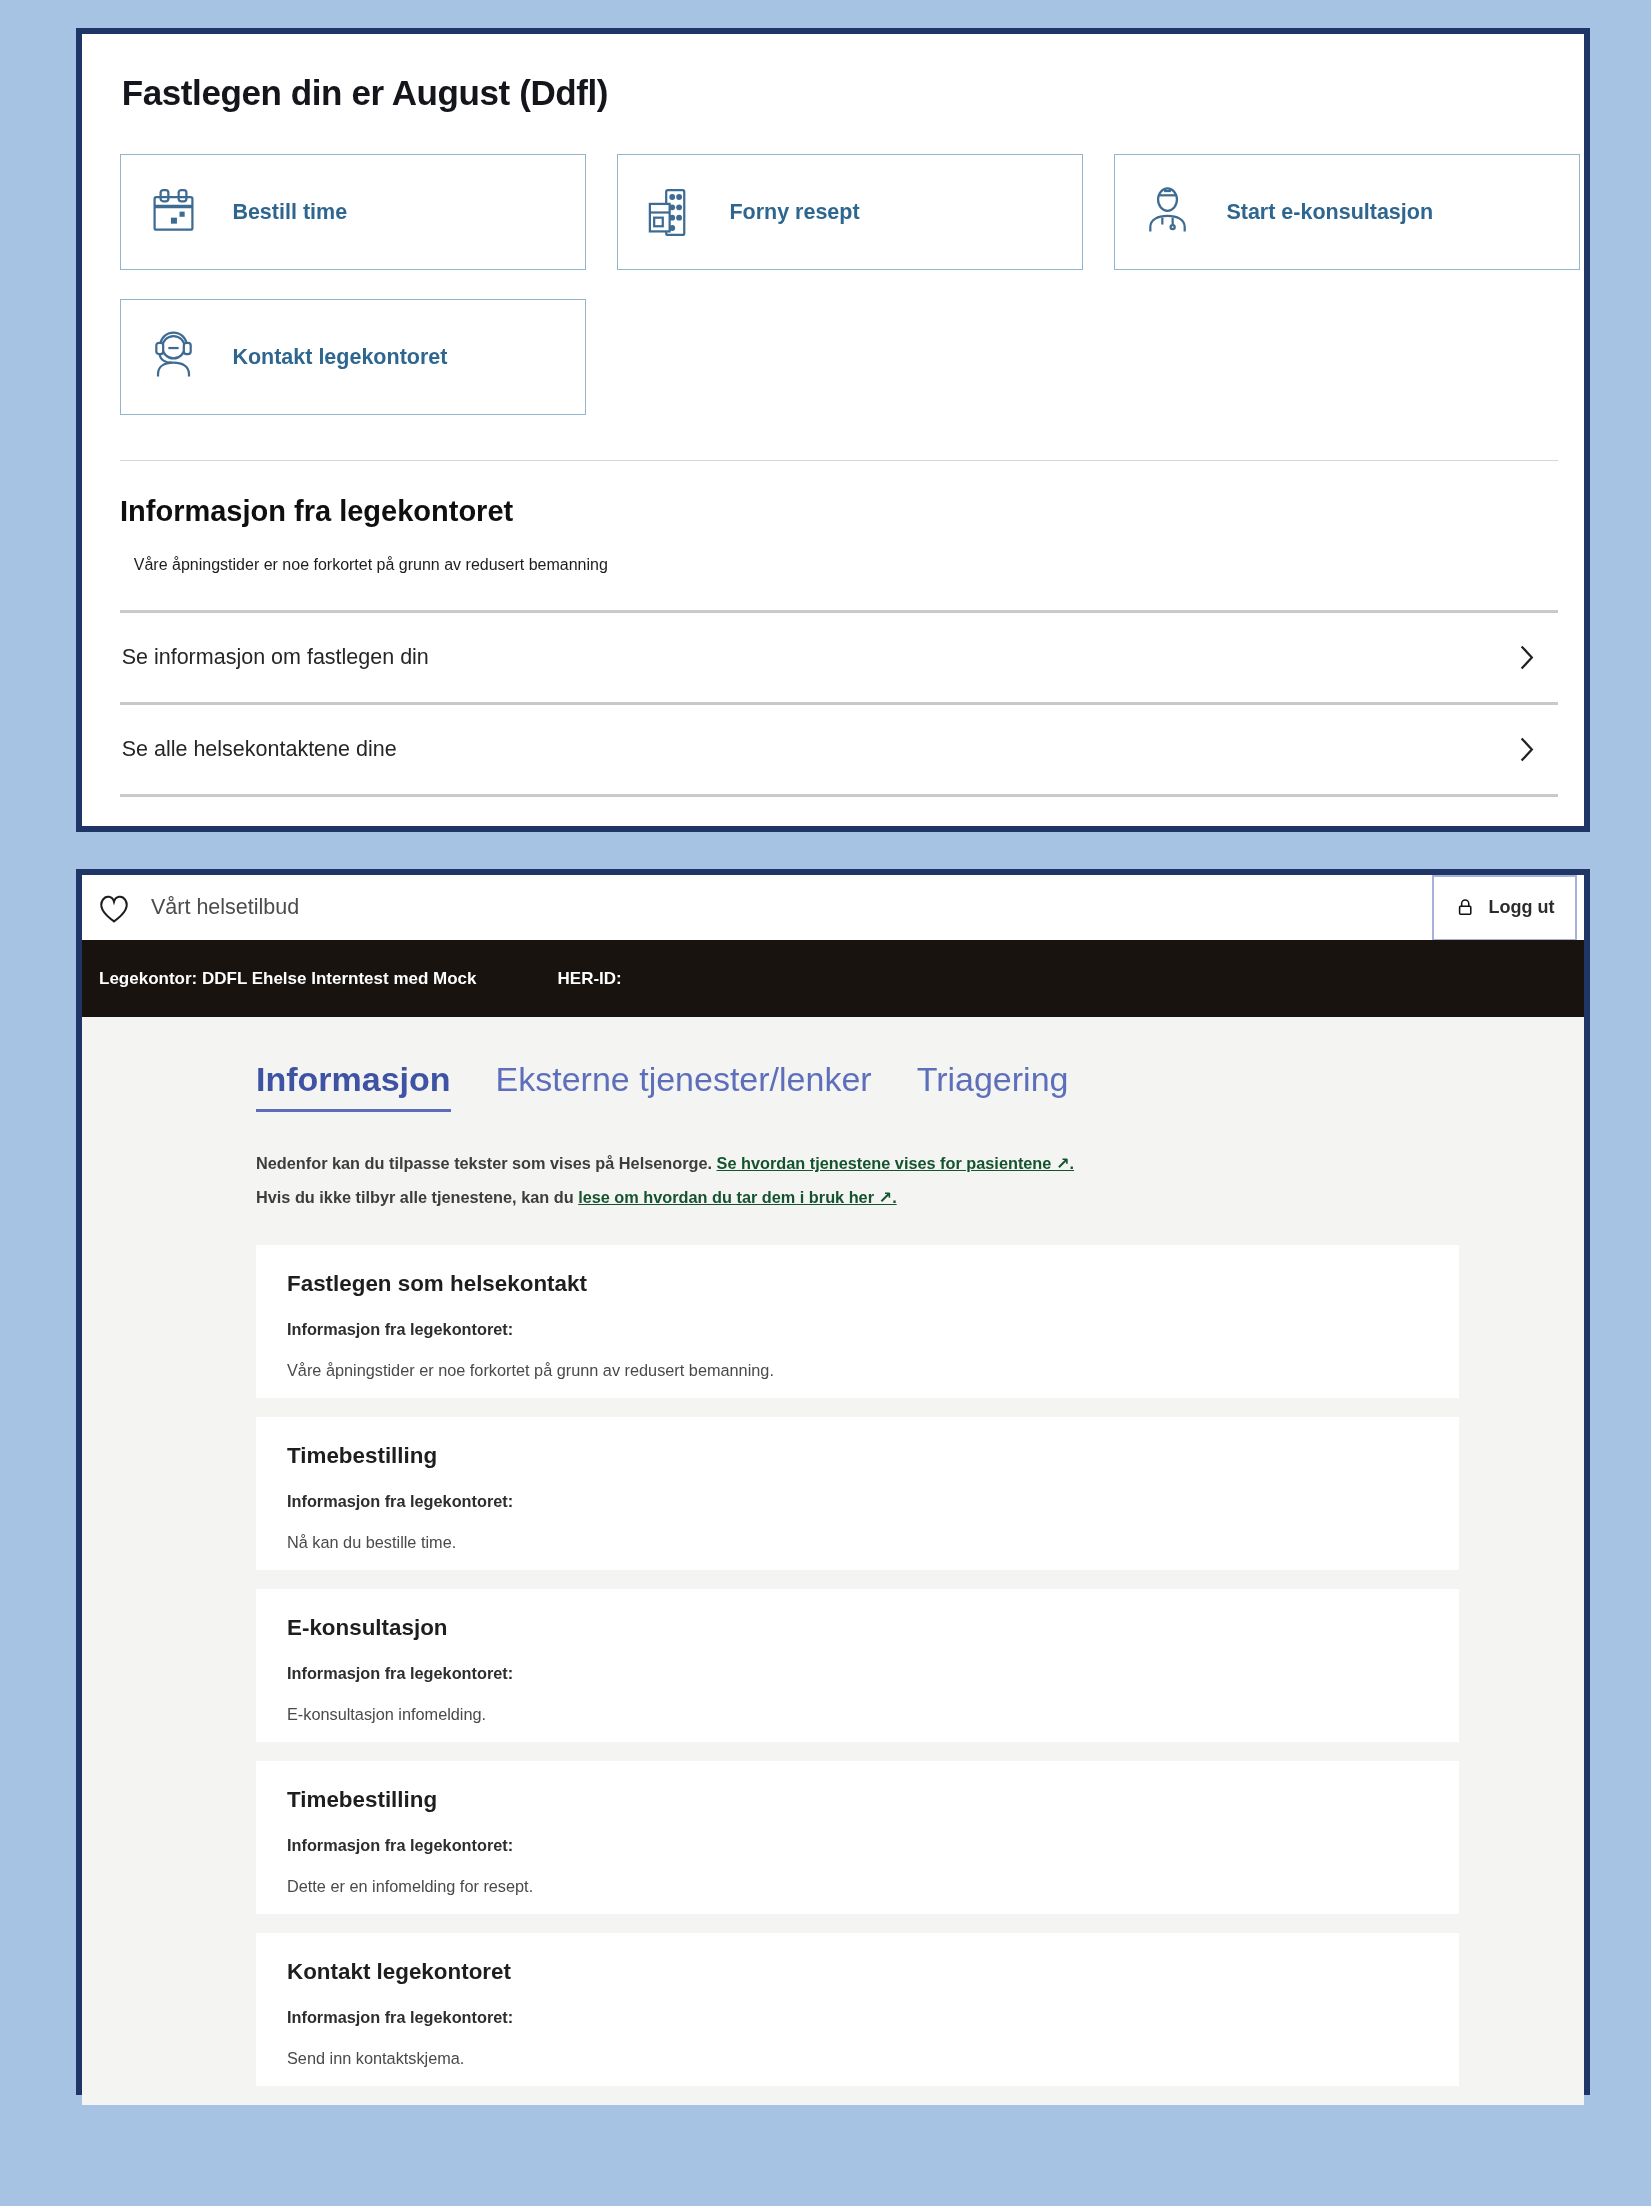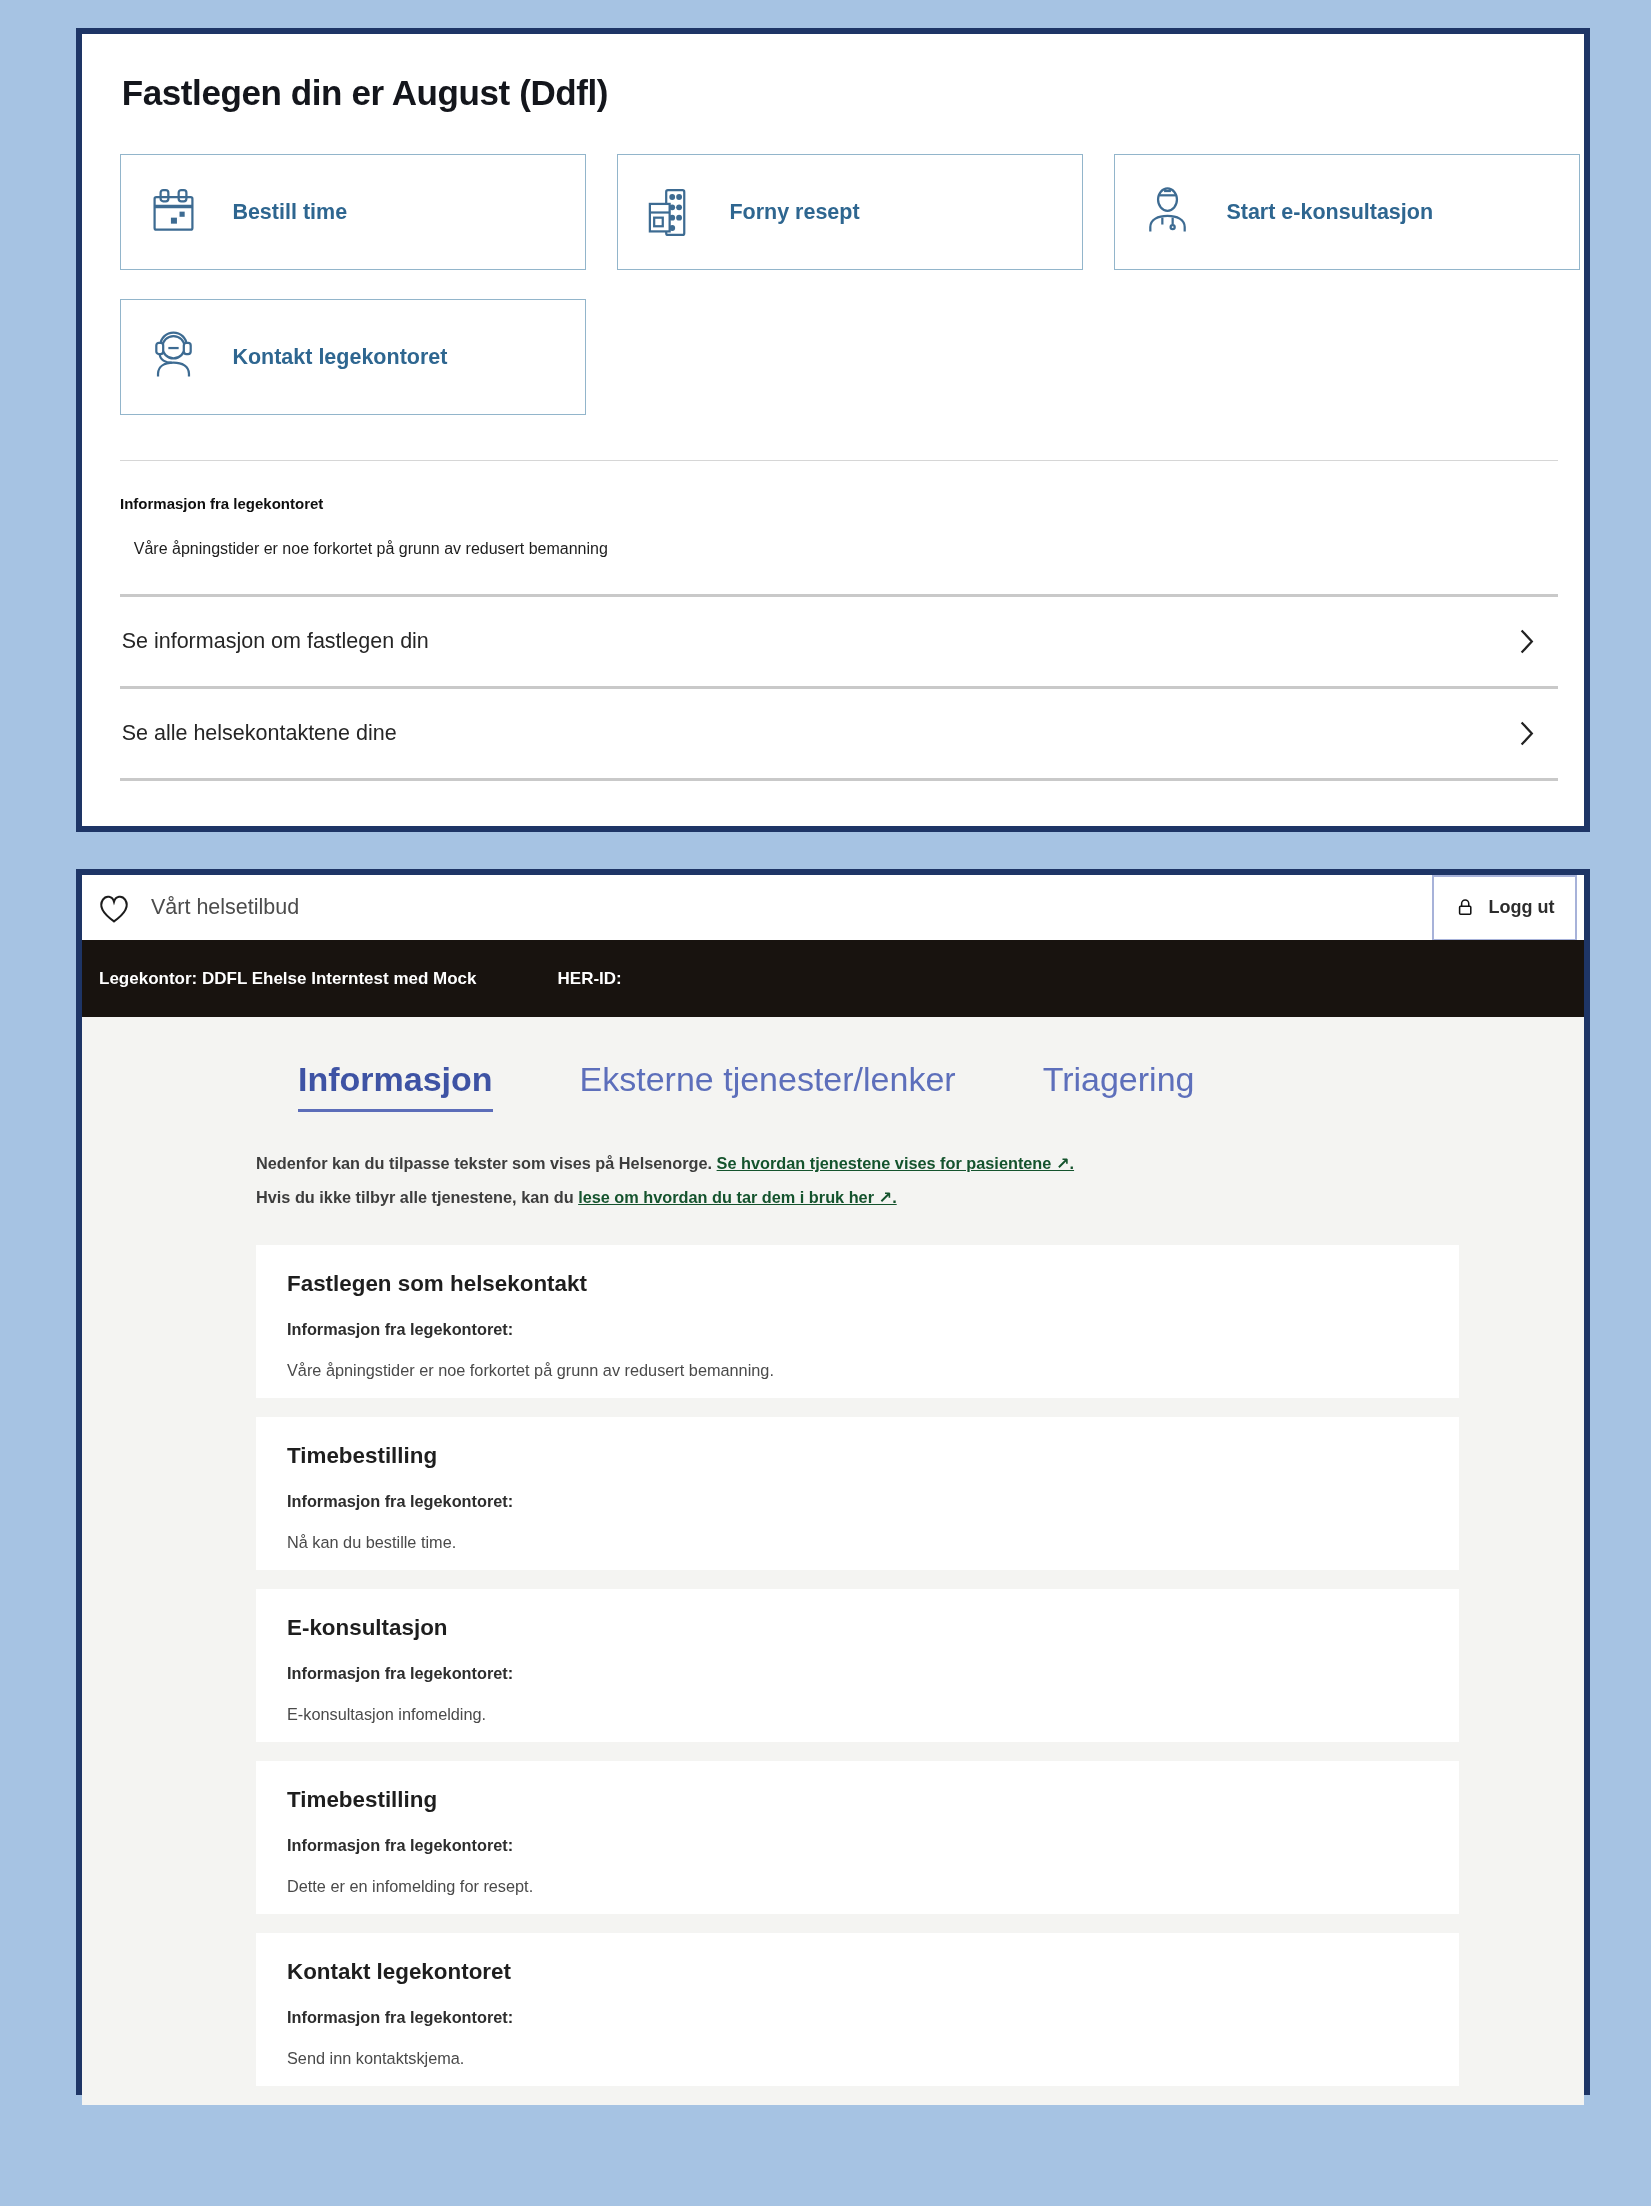--- a/index.html
+++ b/index.html
@@ -17,21 +17,21 @@
   .panel1{margin-top:28px;height:804px;padding:34px 26px 0 38px;}
   .p1-title{font-size:35px;font-weight:bold;color:#14161c;margin:5.2px 0 0 1.7px;letter-spacing:-0.4px;}
   .actions{margin-top:41px;display:grid;grid-template-columns:repeat(3,466px);gap:29px 31px;}
   .action-btn{
     height:116px;background:#fff;border:1.7px solid #92b5cb;
     display:flex;align-items:center;padding-left:22.4px;cursor:pointer;box-sizing:border-box;
   }
   .action-icon{width:60px;height:67px;flex:0 0 60px;display:flex;align-items:center;justify-content:center;}
   .action-label{margin-left:29px;font-size:21.5px;font-weight:bold;color:#2e6690;}
   .hr-thin{border:none;border-top:1.7px solid #d6d6d6;margin:45px 0 0 0;}
-  .p1-info-heading{margin-top:34px;font-size:15px;font-weight:bold;color:#0f0f0f;}
+  .p1-info-heading{margin-top:34px;font-size:29px;font-weight:bold;color:#0f0f0f;}
   .p1-info-message{margin-top:27.5px;padding-left:13.8px;font-size:16px;color:#1d1d1d;}
   .hr-thick{border:none;border-top:3.4px solid #c9c9c9;margin:0;}
   .hr-thick.first{margin-top:36px;}
   .link-row{
     height:89px;display:flex;align-items:center;justify-content:space-between;
     padding:0 22.4px 0 1.7px;cursor:pointer;background:#fff;
   }
   .link-row-label{font-size:21.5px;color:#262626;}
   .chevron{width:16.3px;height:29px;display:flex;align-items:center;}
   
@@ -42,21 +42,21 @@
   .logout-btn{
     margin-left:auto;height:66px;background:#fff;border:2.6px solid #a7b2d9;
     display:flex;align-items:center;gap:12px;padding:0 20.6px;cursor:pointer;box-sizing:border-box;
   }
   .logout-label{font-size:18px;font-weight:bold;color:#2c2c2c;}
   .office-bar{height:77px;background:#18130f;display:flex;align-items:center;padding-left:17px;flex:0 0 77px;}
   .office-text{color:#ffffff;font-size:17px;font-weight:bold;}
   .her-id{margin-left:81px;}
   .p2-content{flex:1;background:#f4f4f2;padding:43px 0 0 174px;box-sizing:border-box;}
   .tabs{display:flex;gap:45px;align-items:flex-end;}
-  .tab{font-size:34px;color:#5d6fbb;padding-bottom:10.3px;cursor:pointer;border-bottom:3.4px solid transparent;margin-left:42px;}
+  .tab{font-size:34px;color:#5d6fbb;padding-bottom:10.3px;cursor:pointer;border-bottom:3.4px solid transparent;}
   .tab.active{color:#3e53a4;font-weight:bold;border-bottom:3.4px solid #5c6db9;}
   .intro{margin-top:34px;font-size:16.3px;font-weight:bold;color:#3d3d3d;line-height:34px;}
   .intro a{color:#14532d;text-decoration:underline;cursor:pointer;}
   .cards{margin-top:31px;width:1203px;}
   .card{
     background:#ffffff;height:153px;box-sizing:border-box;
     padding:26px 31px;margin-bottom:19px;
   }
   .card-title{font-size:22.4px;font-weight:bold;color:#1e1e1e;}
   .card-label{margin-top:22.4px;font-size:16.3px;font-weight:bold;color:#2d2d2d;}

